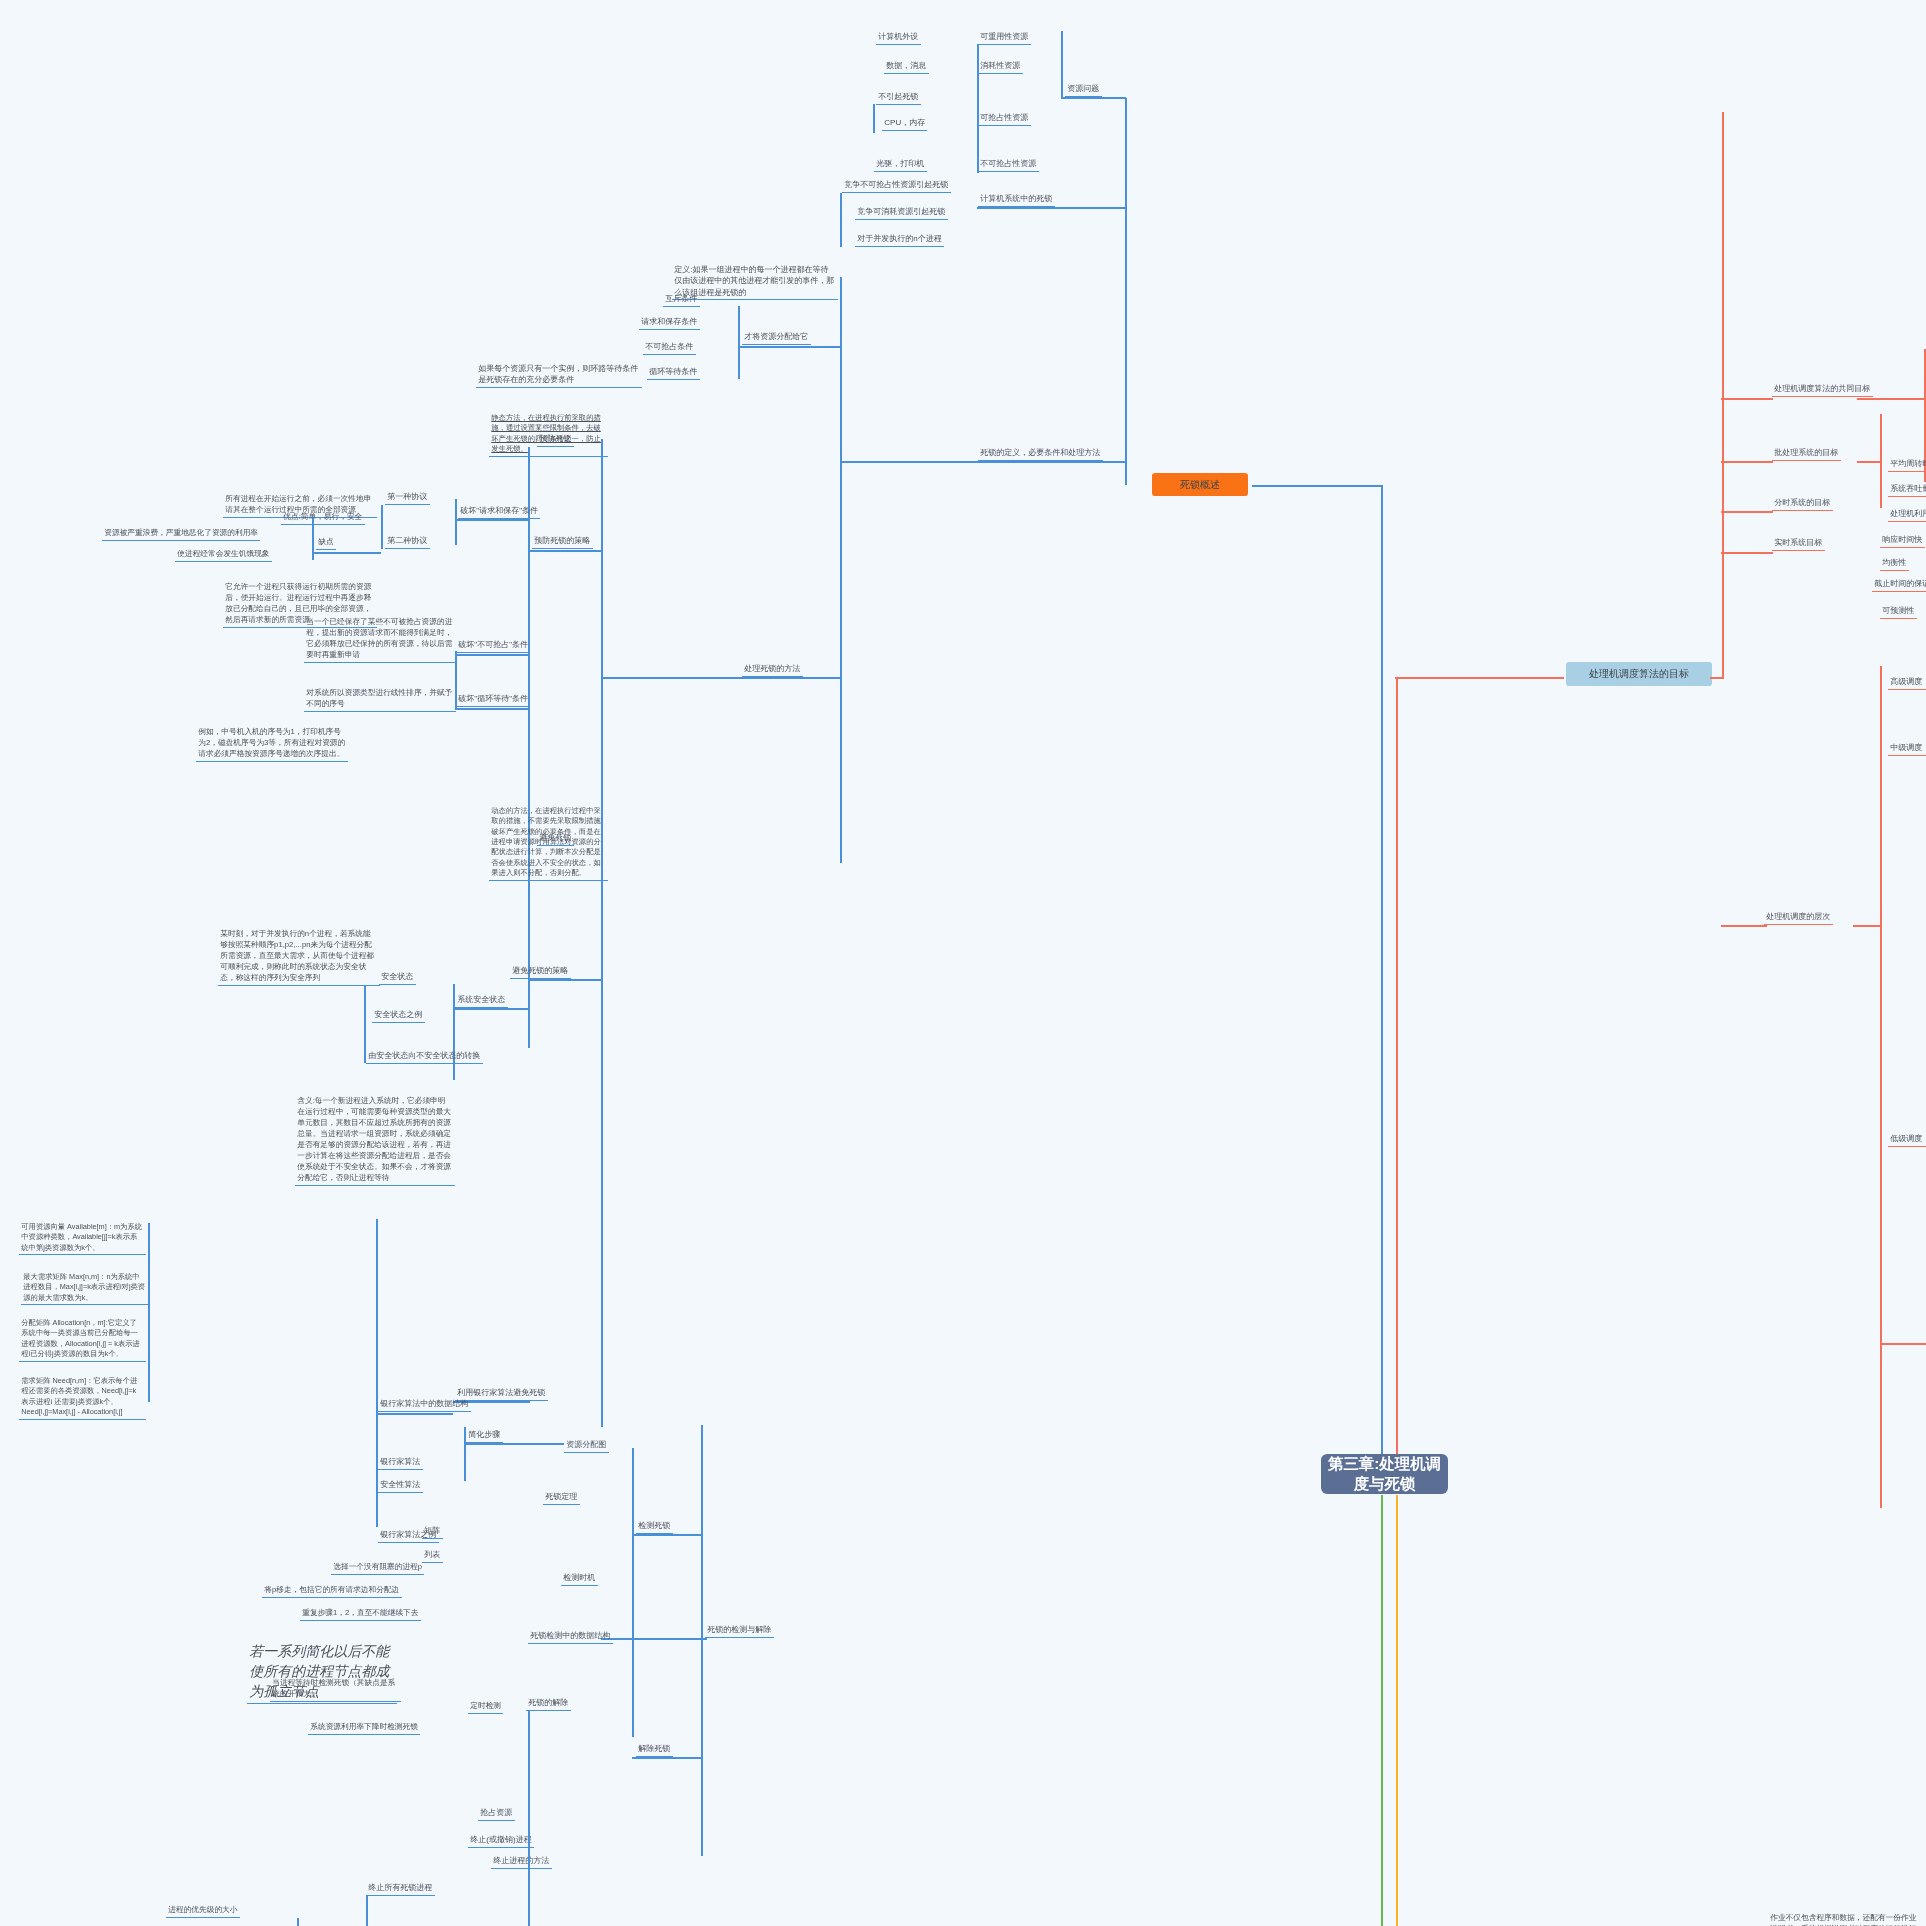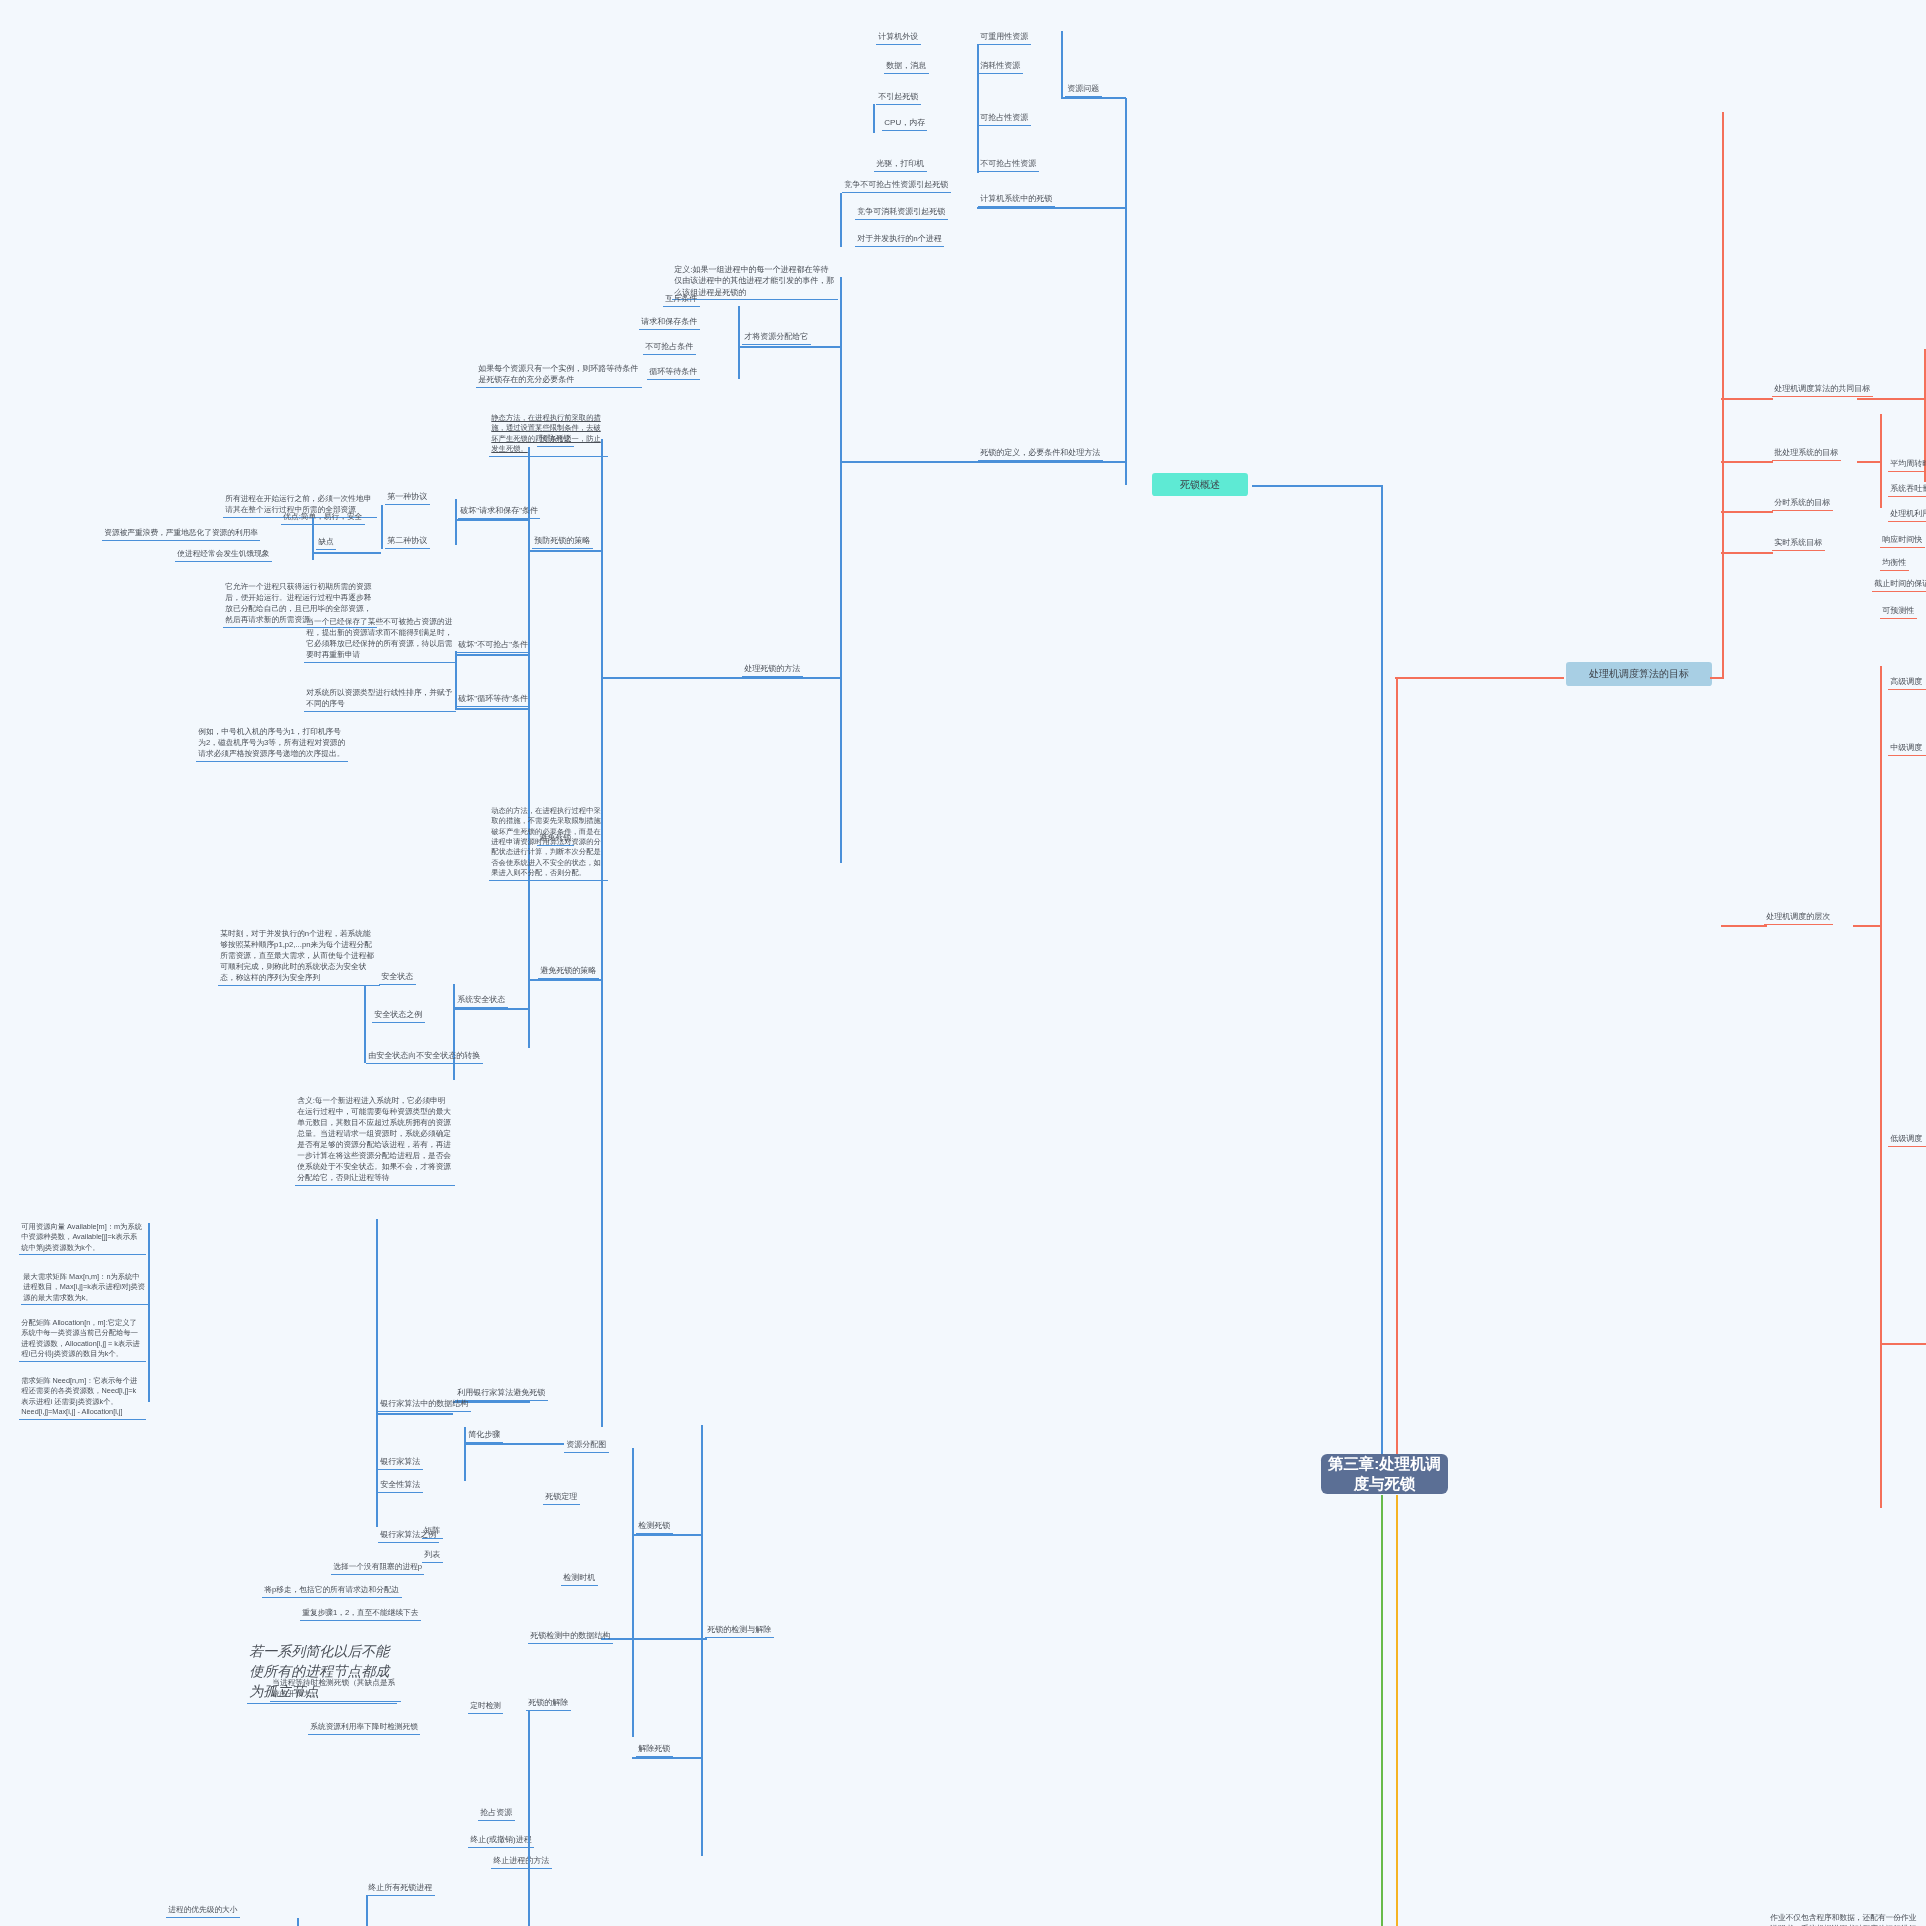--- a/index.html
+++ b/index.html
@@ -20,21 +20,21 @@
   .v-r{background:#f4705a;width:1.5px;}
   .v-g{background:#67bb4a;width:1.5px;}
   .v-y{background:#f5b323;width:1.5px;}
   
   #root{position:absolute;background:#5b6f95;color:#fff;border-radius:6.2px;
         display:flex;align-items:center;justify-content:center;text-align:center;
         font-size:15.4px;font-weight:bold;line-height:1.3;padding:5.4px 7px;box-sizing:border-box;}
   
   .chip{position:absolute;border-radius:3.1px;display:flex;align-items:center;justify-content:center;
         text-align:center;font-size:10px;padding:3.1px 5.4px;box-sizing:border-box;color:#3e434b;}
-  .chip-blue{background:#5eead4;}
+  .chip-blue{background:#f97316;}
   .chip-red{background:#a8cfe4;}
 </style>
 </head>
 <body>
 
 <div id="canvas">
 
   <div id="root" style="left:1321px;top:1454px;width:127px;height:40px;">第三章:处理机调度与死锁</div>
 
   <div class="ln v-b" style="left:1381px;top:485px;height:969px;"></div>
@@ -125,21 +125,21 @@
   <div class="ln h-b" style="left:455px;top:654px;width:75px;"></div>
 
   <div class="node pad ul-b" style="left:456px;top:693px;font-size:8px;">破坏"循环等待"条件</div>
   <div class="node wrap pad ul-b" style="left:304px;top:676px;width:152px;font-size:7.7px;">对系统所以资源类型进行线性排序，并赋予不同的序号</div>
   <div class="node wrap pad ul-b" style="left:196px;top:715px;width:152px;font-size:7.7px;">例如，中号机入机的序号为1，打印机序号为2，磁盘机序号为3等，所有进程对资源的请求必须严格按资源序号递增的次序提出。</div>
   <div class="ln h-b" style="left:455px;top:708px;width:75px;"></div>
   <div class="ln v-b" style="left:455px;top:651px;height:58px;"></div>
 
   <div class="node pad ul-b" style="left:537px;top:832px;font-size:8px;">避免死锁</div>
   <div class="node wrap pad ul-b" style="left:489px;top:794px;width:119px;font-size:7.3px;">动态的方法，在进程执行过程中采取的措施，不需要先采取限制措施破坏产生死锁的必要条件，而是在进程申请资源时用算法对资源的分配状态进行计算，判断本次分配是否会使系统进入不安全的状态，如果进入则不分配，否则分配。</div>
-  <div class="node pad ul-b" style="left:538px;top:965px;font-size:8px;">避免死锁的策略</div>
+  <div class="node pad ul-b" style="left:510px;top:965px;font-size:8px;">避免死锁的策略</div>
   <div class="ln h-b" style="left:528px;top:979px;width:75px;"></div>
 
   <div class="node pad ul-b" style="left:455px;top:994px;font-size:8px;">系统安全状态</div>
   <div class="ln h-b" style="left:453px;top:1008px;width:77px;"></div>
   <div class="ln v-b" style="left:453px;top:984px;height:96px;"></div>
   <div class="node pad ul-b" style="left:379px;top:971px;font-size:8px;">安全状态</div>
   <div class="node wrap pad ul-b" style="left:218px;top:917px;width:162px;font-size:7.7px;">某时刻，对于并发执行的n个进程，若系统能够按照某种顺序p1,p2,...pn来为每个进程分配所需资源，直至最大需求，从而使每个进程都可顺利完成，则称此时的系统状态为安全状态，称这样的序列为安全序列</div>
   <div class="node pad ul-b" style="left:372px;top:1009px;font-size:8px;">安全状态之例</div>
   <div class="node pad ul-b" style="left:366px;top:1050px;font-size:8px;">由安全状态向不安全状态的转换</div>
   <div class="ln v-b" style="left:364px;top:986px;height:77px;"></div>

